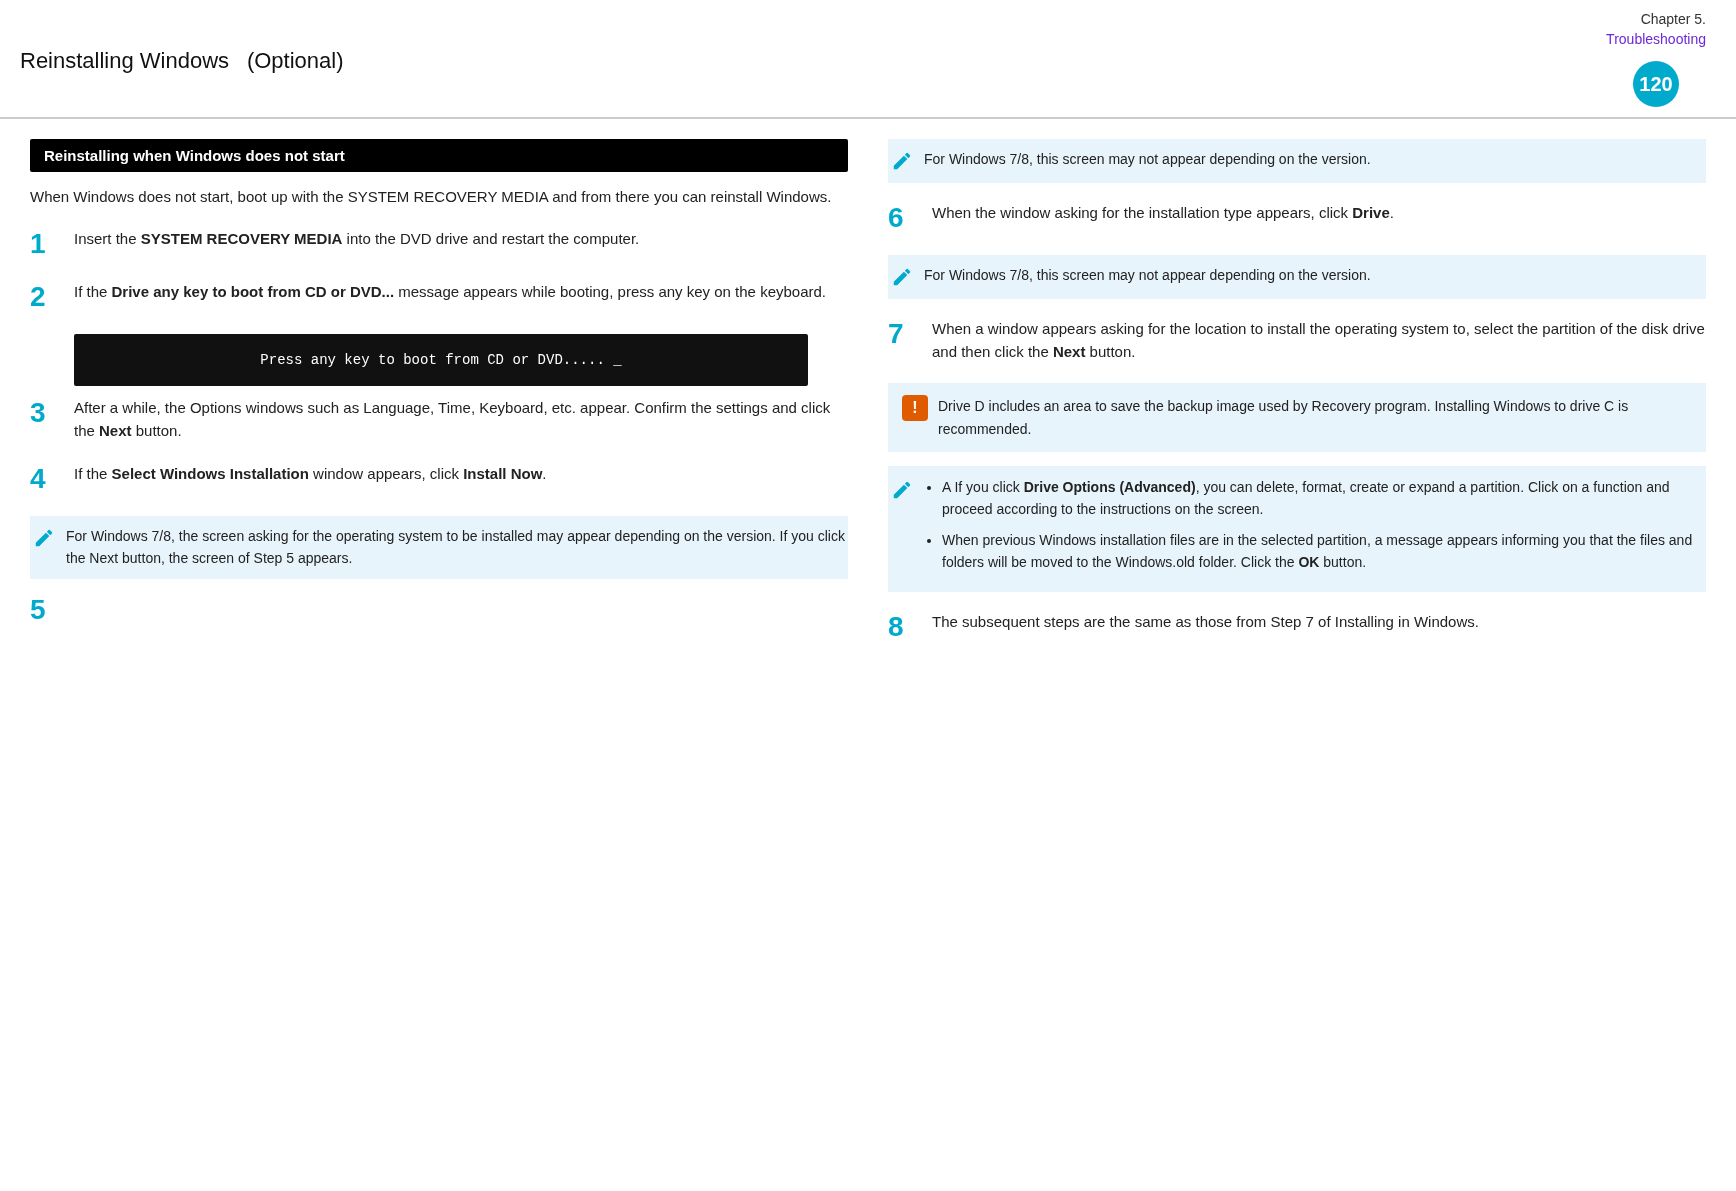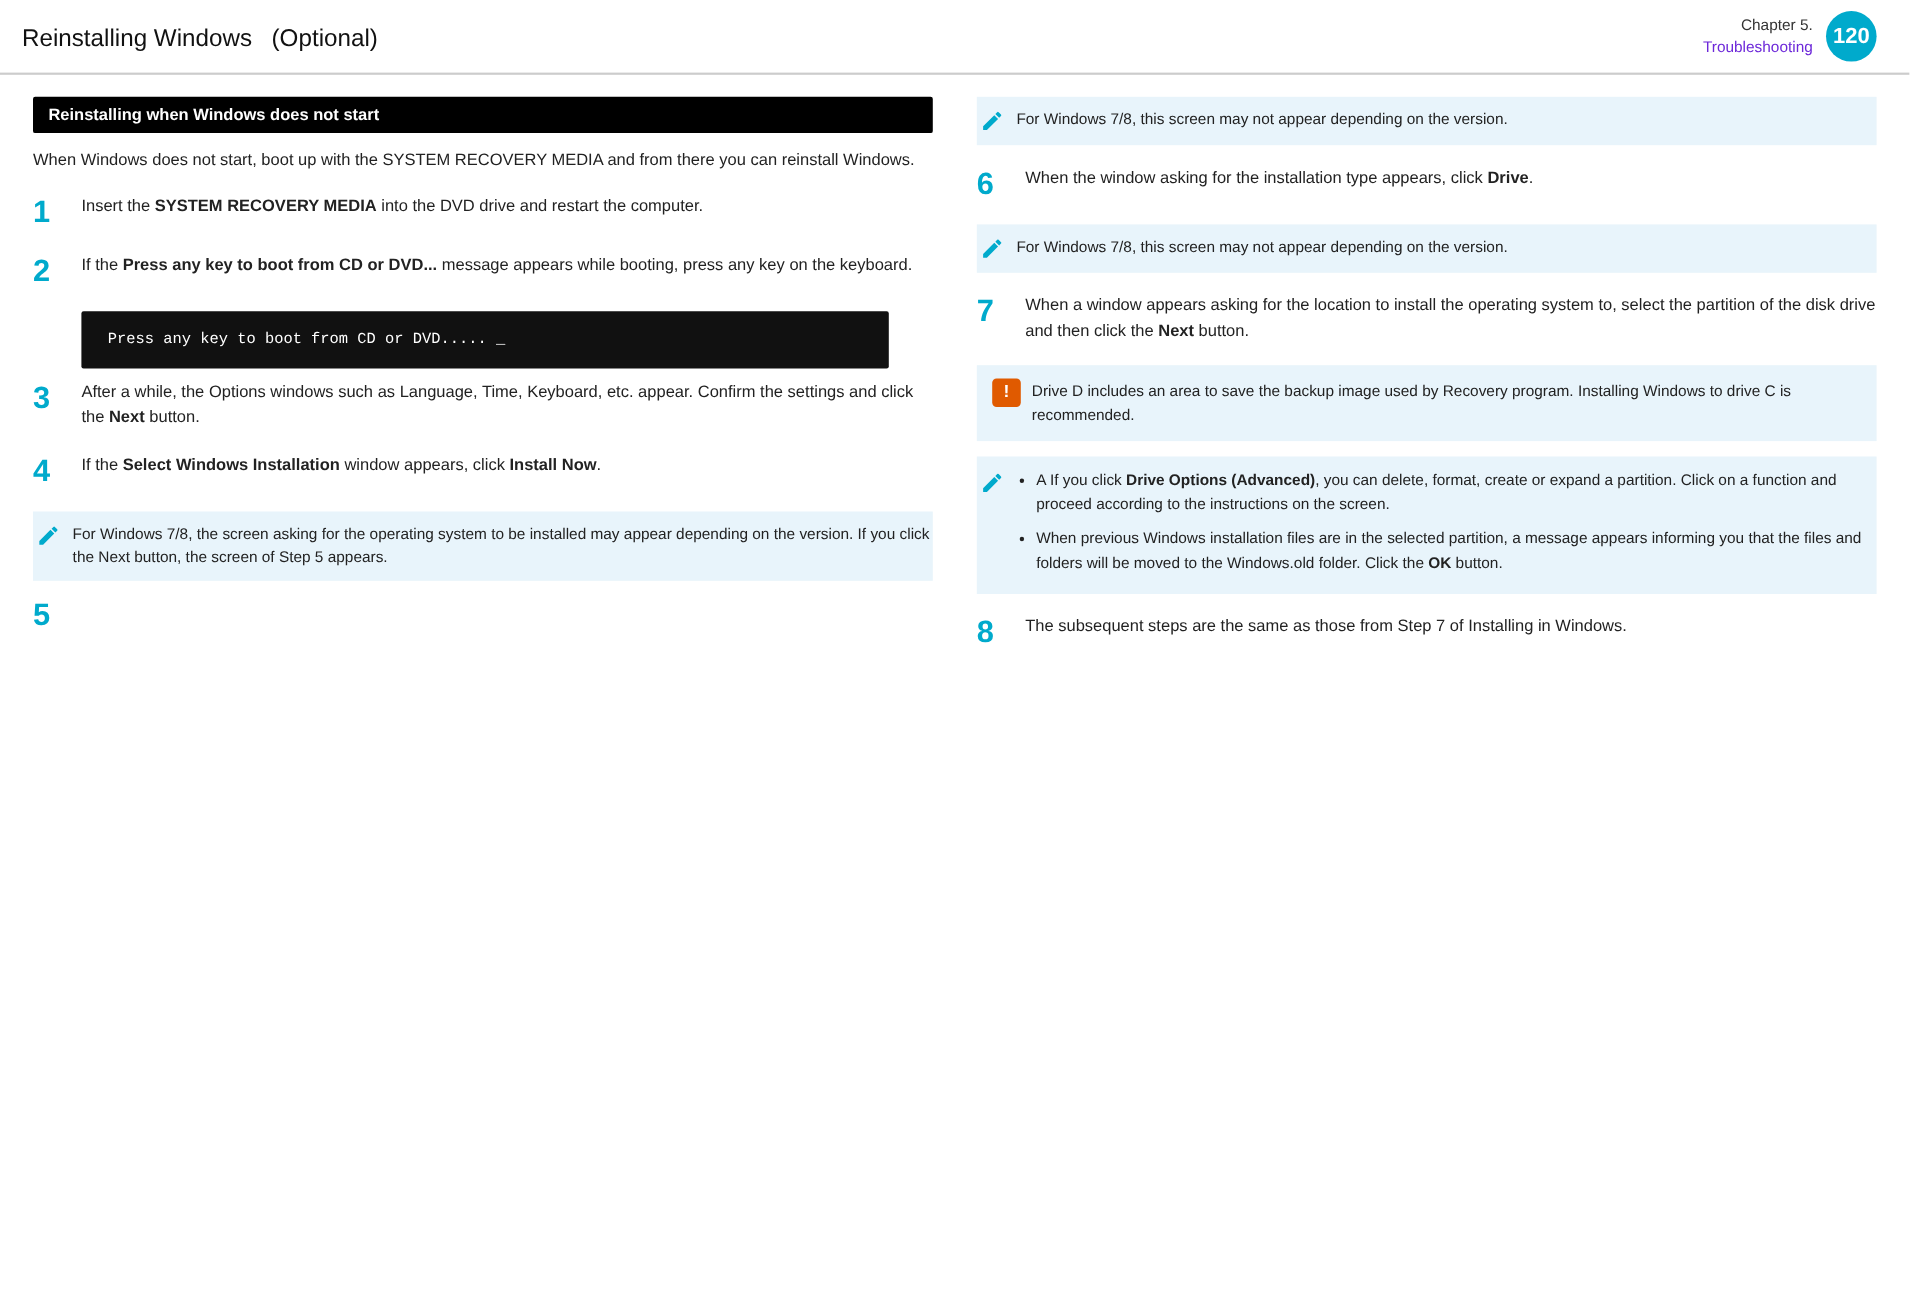--- a/index.html
+++ b/index.html
@@ -26,20 +26,21 @@
       color: #111;
     }
     .header-title span {
       font-weight: normal;
       font-size: 22px;
     }
     .header-right {
       display: flex;
       align-items: center;
       gap: 12px;
+      flex-direction: column;
     }
     .chapter-label {
       text-align: right;
       font-size: 14px;
       color: #333;
       line-height: 1.4;
     }
     .chapter-label .chapter-num {
       color: #333;
     }
@@ -116,20 +117,21 @@
 
     
     .dos-box {
       background: #111;
       color: #fff;
       font-family: 'Courier New', monospace;
       font-size: 14px;
       padding: 18px 24px;
       margin: 10px 40px 10px 44px;
       border-radius: 2px;
+      text-align: center;
     }
 
     
     .note-box {
       background: #e8f4fb;
       border-left: none;
       padding: 10px 2px;
       margin: 8px 0 14px 0;
       font-size: 14px;
       line-height: 1.55;
@@ -220,21 +222,21 @@
     <div class="step">
       <div class="step-number">1</div>
       <div class="step-content">
         Insert the <b>SYSTEM RECOVERY MEDIA</b> into the DVD drive and restart the computer.
       </div>
     </div>
 
     <div class="step">
       <div class="step-number">2</div>
       <div class="step-content">
-        If the <b>Press any key to boot from CD or DVD...</b> message appears while booting, press any key on the keyboard.
+        If the <b>Drive any key to boot from CD or DVD...</b> message appears while booting, press any key on the keyboard.
       </div>
     </div>
 
     <div class="dos-box">
       <span>Press  any  key  to  boot  from  CD or DVD.....  _</span>
     </div>
 
     <div class="step">
       <div class="step-number">3</div>
       <div class="step-content">

